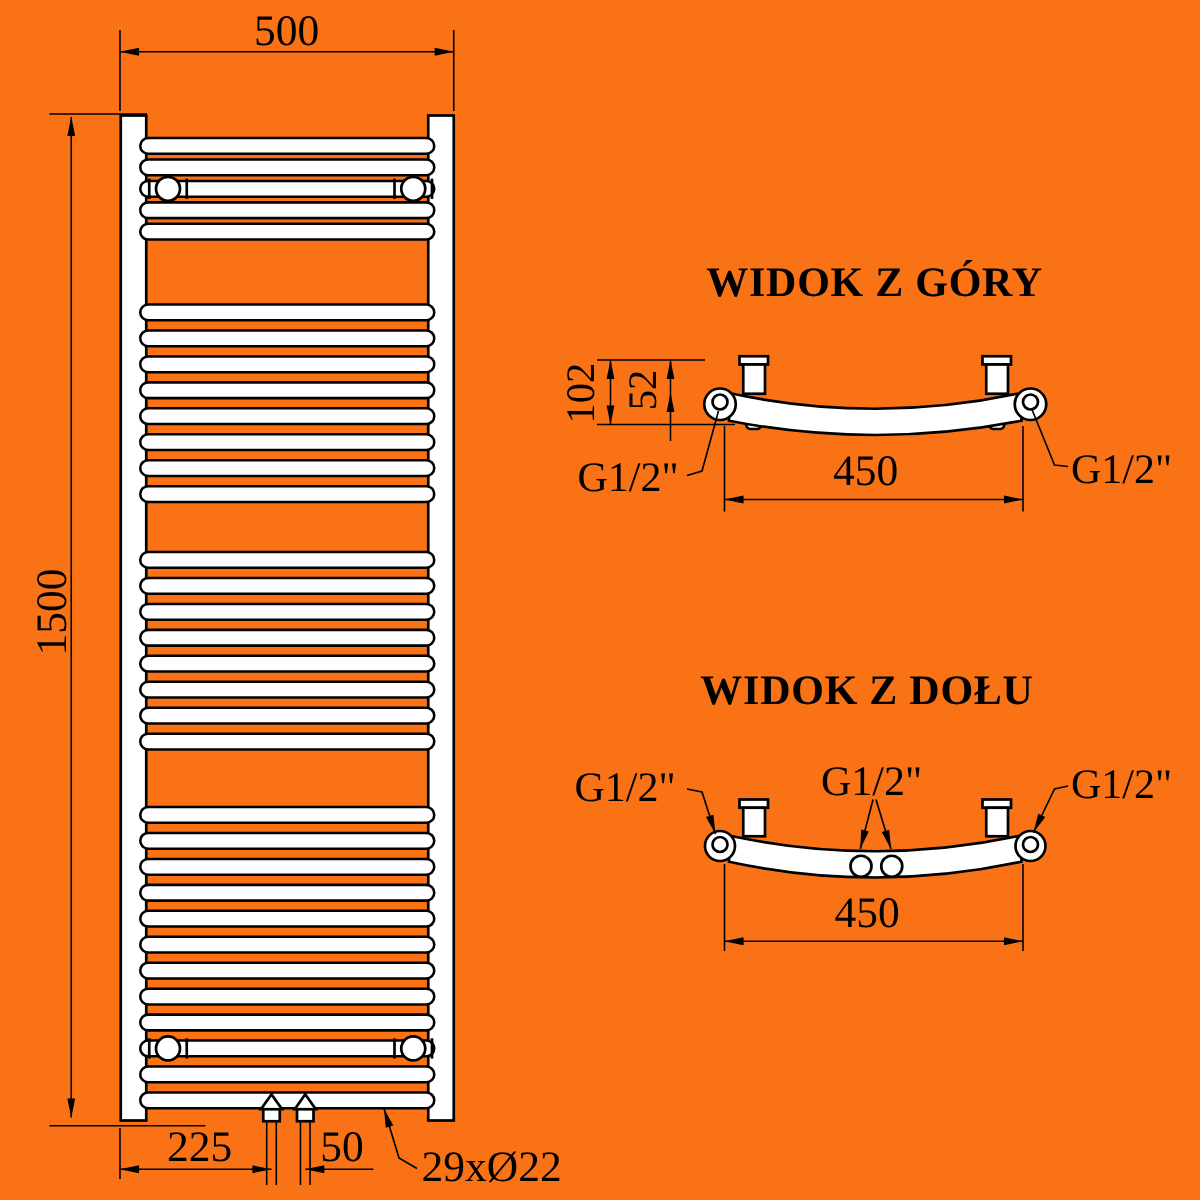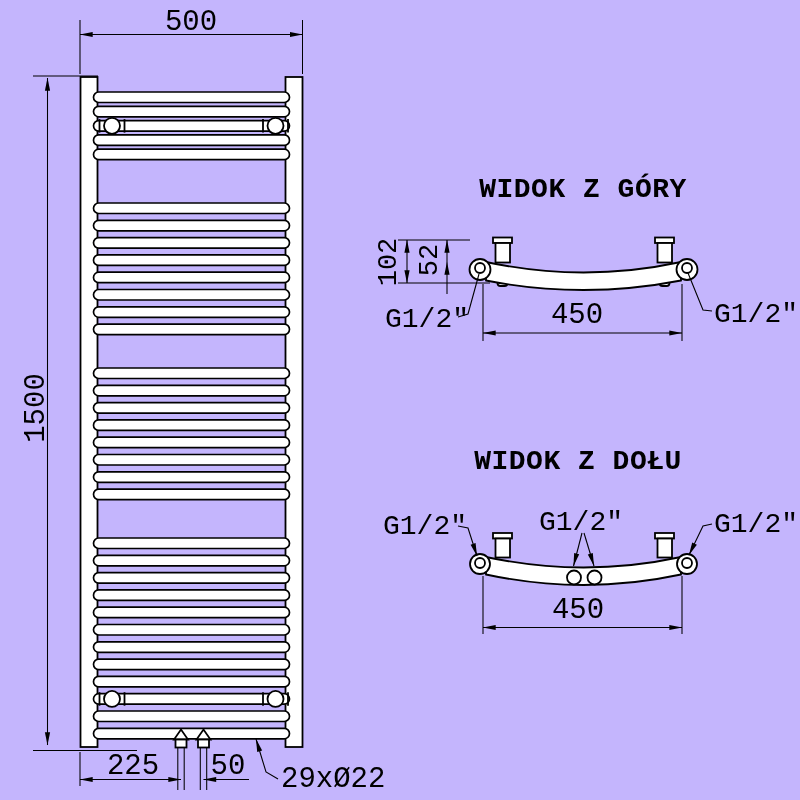--- a/index.html
+++ b/index.html
@@ -1,17 +1,17 @@
 <!DOCTYPE html>
 <html><head>
 <meta charset="utf-8">
 <style>
   html,body{margin:0;padding:0;background:#fff;}
-  #canvas{position:relative;width:800px;height:800px;background:#c4b5fd;overflow:hidden;
-          font-family:Liberation Mono, monospace;}
+  #canvas{position:relative;width:800px;height:800px;background:#f97316;overflow:hidden;
+          font-family:Liberation Serif, serif;}
   svg{display:block;}
   .body-line{stroke:#000;stroke-width:1.8;fill:none;}
   .body-fill{stroke:#000;stroke-width:1.8;fill:#fff;}
   .tube{fill:#fff;stroke:#000;stroke-width:1.7;}
   .fit{fill:#fff;stroke:#000;stroke-width:1.8;}
   .dim{stroke:#000;stroke-width:1.05;fill:none;}
   .leader{stroke:#000;stroke-width:1.1;fill:none;}
   text{fill:#000;}
   .t-dim{font-size:29px;}
   .t-dim-s{font-size:27px;}

